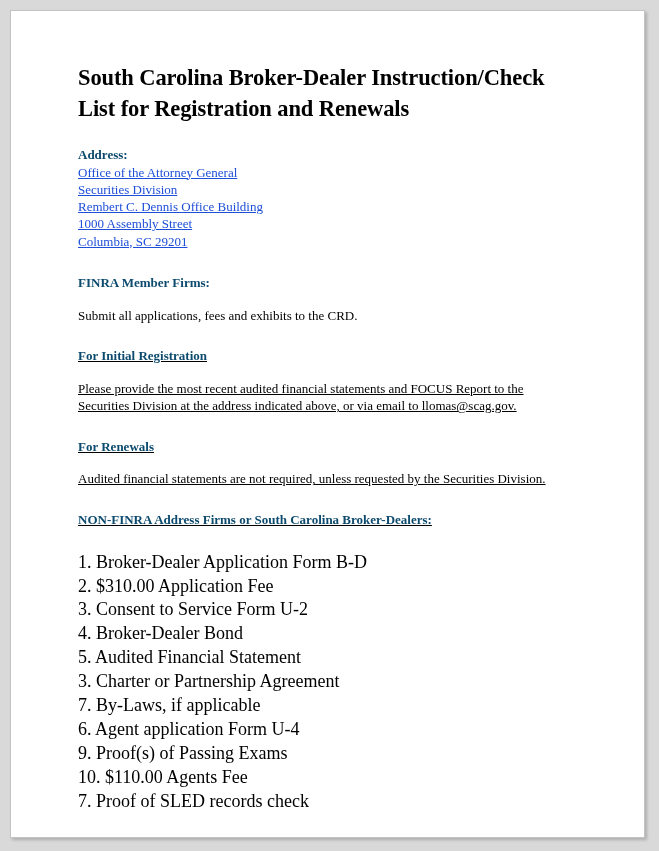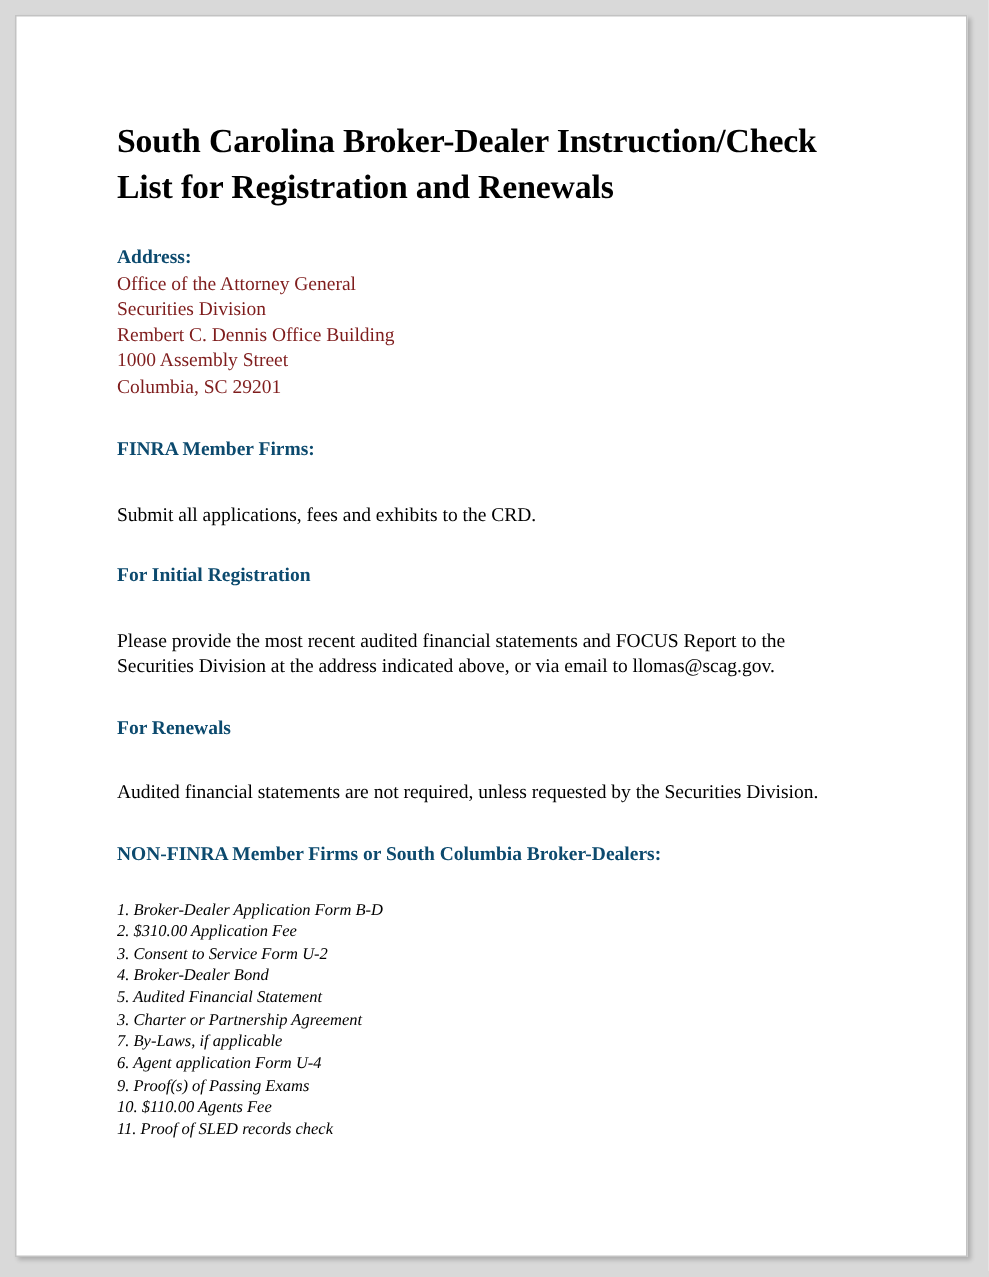--- a/index.html
+++ b/index.html
@@ -27,21 +27,21 @@
     height: 828px;
     background: #ffffff;
     border: 1px solid #c3c3c3;
     box-sizing: border-box;
     box-shadow: 2px 2px 3px rgba(0,0,0,0.20);
     overflow: hidden;
   }
   .page-body {
     position: absolute;
     left: 67px;
-    top: 68px;
+    top: 52px;
     width: 496px;
   }
   .doc-title {
     font-size: 22.5px;
     font-weight: bold;
     line-height: 1.37;
     color: #000000;
     margin: 0 0 22px 0;
     letter-spacing: -0.1px;
   }
@@ -58,36 +58,37 @@
     color: #000000;
     margin: 0;
     line-height: 1.33;
   }
   .address-block {
     margin: 0 0 25px 0;
   }
   .address-line {
     font-size: 13px;
     line-height: 1.33;
-    color: #7f1d1d;
+    color: #1d4ed8;
+    text-decoration: underline;
   }
   .gap-after-heading {
-    margin-top: 26px;
+    margin-top: 15px;
   }
   .block-gap {
     margin-top: 24px;
+    text-decoration: underline;
   }
   .list-block {
     margin: 22px 0 0 0;
   }
   .list-item {
-    font-size: 11px;
+    font-size: 18px;
     line-height: 1.33;
     color: #000000;
-    font-style: italic;
   }
 </style>
 </head>
 <body>
 
 <div id="viewport">
   <div class="page">
     <div class="page-body">
 
       <h1 class="doc-title">South Carolina Broker-Dealer Instruction/Check List for Registration and Renewals</h1>
@@ -110,32 +111,32 @@
         <div class="section-heading">For Initial Registration</div>
         <p class="body-text gap-after-heading">Please provide the most recent audited financial statements and FOCUS Report to the Securities Division at the address indicated above, or via email to llomas@scag.gov.</p>
       </div>
 
       <div class="block-gap">
         <div class="section-heading">For Renewals</div>
         <p class="body-text gap-after-heading">Audited financial statements are not required, unless requested by the Securities Division.</p>
       </div>
 
       <div class="block-gap">
-        <div class="section-heading">NON-FINRA Member Firms or South Columbia Broker-Dealers:</div>
+        <div class="section-heading">NON-FINRA Address Firms or South Carolina Broker-Dealers:</div>
       </div>
 
       <div class="list-block">
         <div class="list-item">1. Broker-Dealer Application Form B-D</div>
         <div class="list-item">2. $310.00 Application Fee</div>
         <div class="list-item">3. Consent to Service Form U-2</div>
         <div class="list-item">4. Broker-Dealer Bond</div>
         <div class="list-item">5. Audited Financial Statement</div>
         <div class="list-item">3. Charter or Partnership Agreement</div>
         <div class="list-item">7. By-Laws, if applicable</div>
         <div class="list-item">6. Agent application Form U-4</div>
         <div class="list-item">9. Proof(s) of Passing Exams</div>
         <div class="list-item">10. $110.00 Agents Fee</div>
-        <div class="list-item">11. Proof of SLED records check</div>
+        <div class="list-item">7. Proof of SLED records check</div>
       </div>
 
     </div>
   </div>
 </div>
 
 </body></html>

